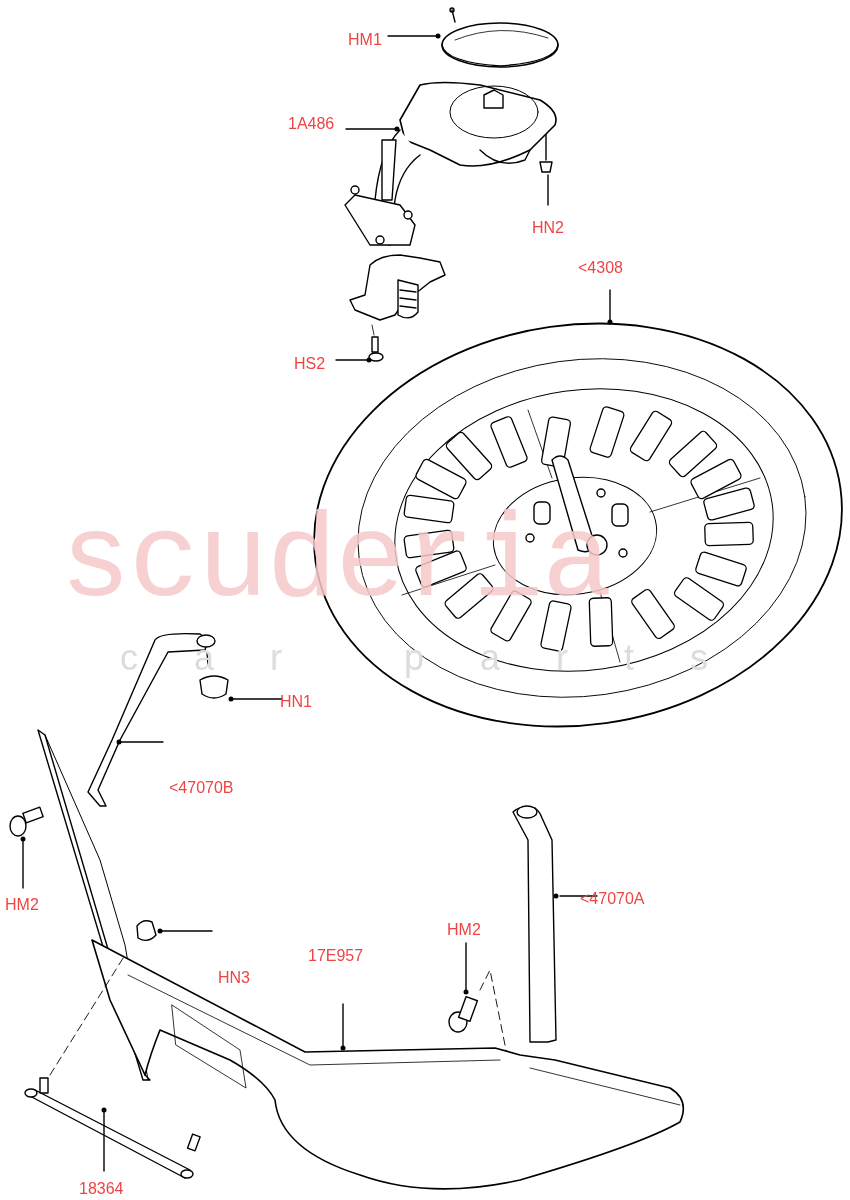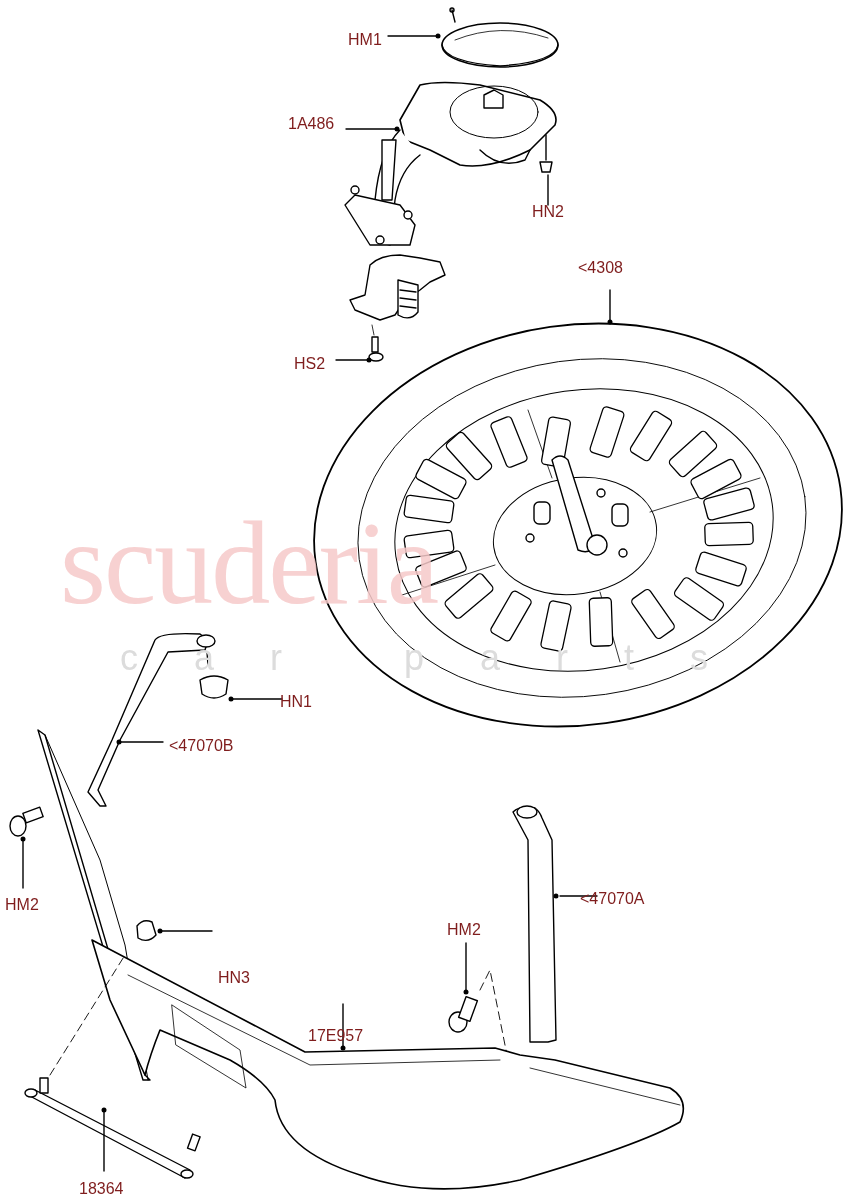--- a/index.html
+++ b/index.html
@@ -1,19 +1,19 @@
 <!DOCTYPE html>
 <html><head>
 <meta charset="utf-8">
 <style>
   html,body{margin:0;padding:0;background:#ffffff;}
   body{width:850px;height:1200px;position:relative;overflow:hidden;font-family:"Liberation Sans",sans-serif;}
   #diagram{position:absolute;left:0;top:0;width:850px;height:1200px;}
-  .lbl{position:absolute;font-family:"Liberation Sans",sans-serif;font-size:16px;color:#7f1d1d;line-height:1;white-space:nowrap;cursor:pointer;}
-  .wm1{position:absolute;left:60px;top:505px;font-family:Liberation Serif, serif;font-size:118px;color:#f6c9c9;letter-spacing:-2px;line-height:1;opacity:.85;}
+  .lbl{position:absolute;font-family:"Liberation Sans",sans-serif;font-size:16px;color:#ef4444;line-height:1;white-space:nowrap;cursor:pointer;}
+  .wm1{position:absolute;left:60px;top:505px;font-family:Liberation Mono, monospace;font-size:118px;color:#f6c9c9;letter-spacing:-2px;line-height:1;opacity:.85;}
   .wm2{position:absolute;left:120px;top:640px;font-family:"Liberation Sans",sans-serif;font-size:36px;color:#dcdcdc;letter-spacing:56px;line-height:1;text-align:right;}
 </style>
 </head>
 <body>
 
 <svg id="diagram" viewBox="0 0 850 1200" xmlns="http://www.w3.org/2000/svg" fill="none" stroke="#000" stroke-width="1.4" stroke-linejoin="round" stroke-linecap="round">
 
   <g>
     <ellipse cx="500" cy="45" rx="58" ry="22" fill="#fff" stroke-width="1.6"></ellipse>
     <path d="M442 45 Q445 62 500 66 Q555 62 558 45"></path>
@@ -162,23 +162,23 @@
   <line x1="104" y1="1110" x2="104" y2="1171"></line>
   <circle cx="104" cy="1110" r="2.5" fill="#000" stroke="none"></circle>
   <path d="M50 1075 L125 955" stroke-dasharray="8 5" stroke-width="0.9"></path>
 </svg>
 
 <div class="wm1">scuderia</div>
 <div class="wm2">car parts</div>
 
 <span class="lbl" style="left:348px;top:32px">HM1</span>
 <span class="lbl" style="left:288px;top:116px">1A486</span>
-<span class="lbl" style="left:532px;top:204px">HN2</span>
+<span class="lbl" style="left:532px;top:220px">HN2</span>
 <span class="lbl" style="left:578px;top:260px">&lt;4308</span>
 <span class="lbl" style="left:294px;top:356px">HS2</span>
 <span class="lbl" style="left:280px;top:694px">HN1</span>
-<span class="lbl" style="left:169px;top:738px">&lt;47070B</span>
+<span class="lbl" style="left:169px;top:780px">&lt;47070B</span>
 <span class="lbl" style="left:5px;top:897px">HM2</span>
 <span class="lbl" style="left:580px;top:891px">&lt;47070A</span>
 <span class="lbl" style="left:218px;top:970px">HN3</span>
 <span class="lbl" style="left:447px;top:922px">HM2</span>
-<span class="lbl" style="left:308px;top:1028px">17E957</span>
+<span class="lbl" style="left:308px;top:948px">17E957</span>
 <span class="lbl" style="left:79px;top:1181px">18364</span>
 
 </body></html>

